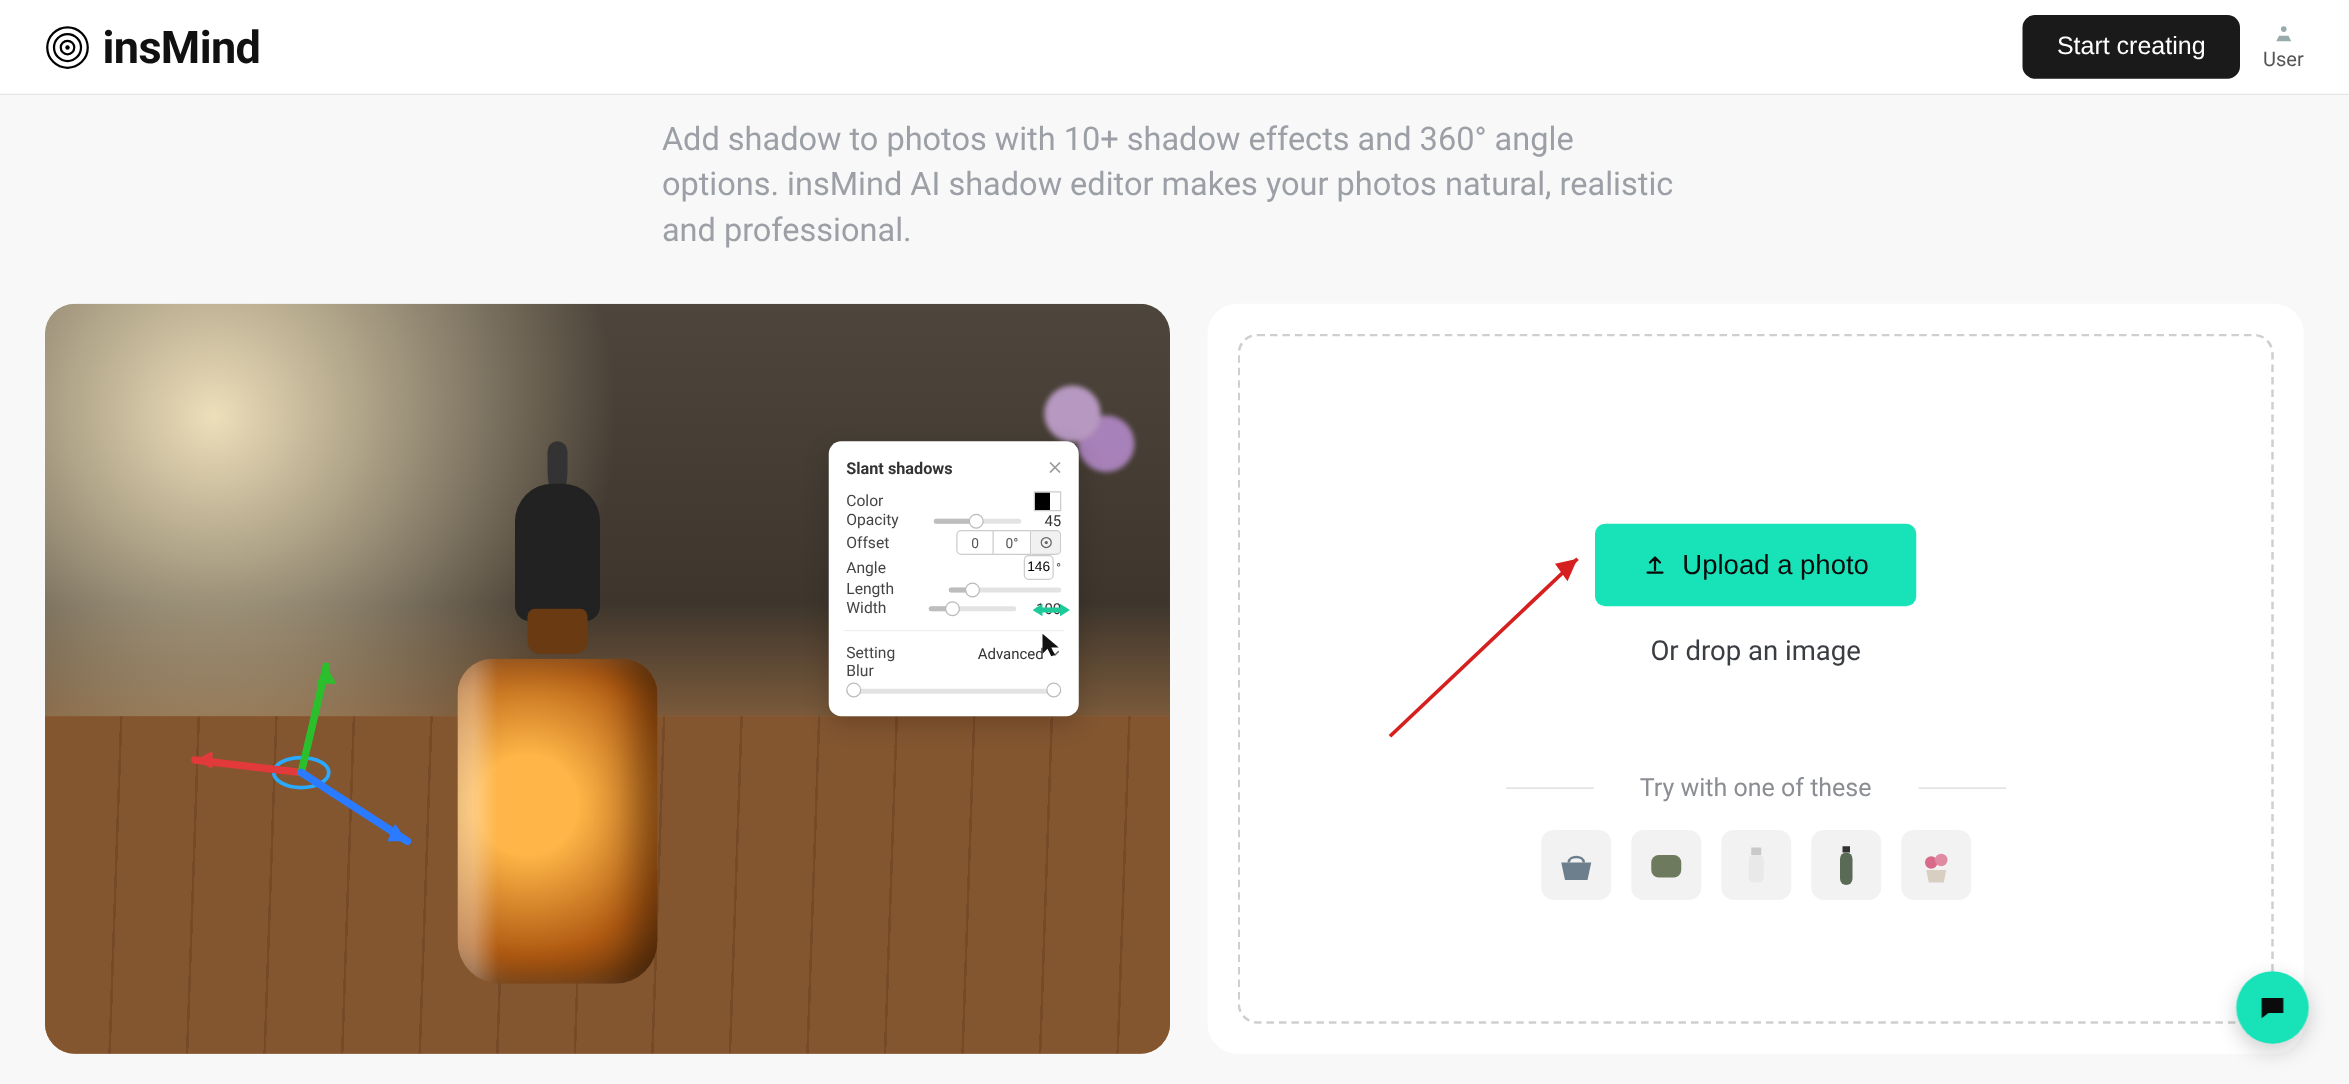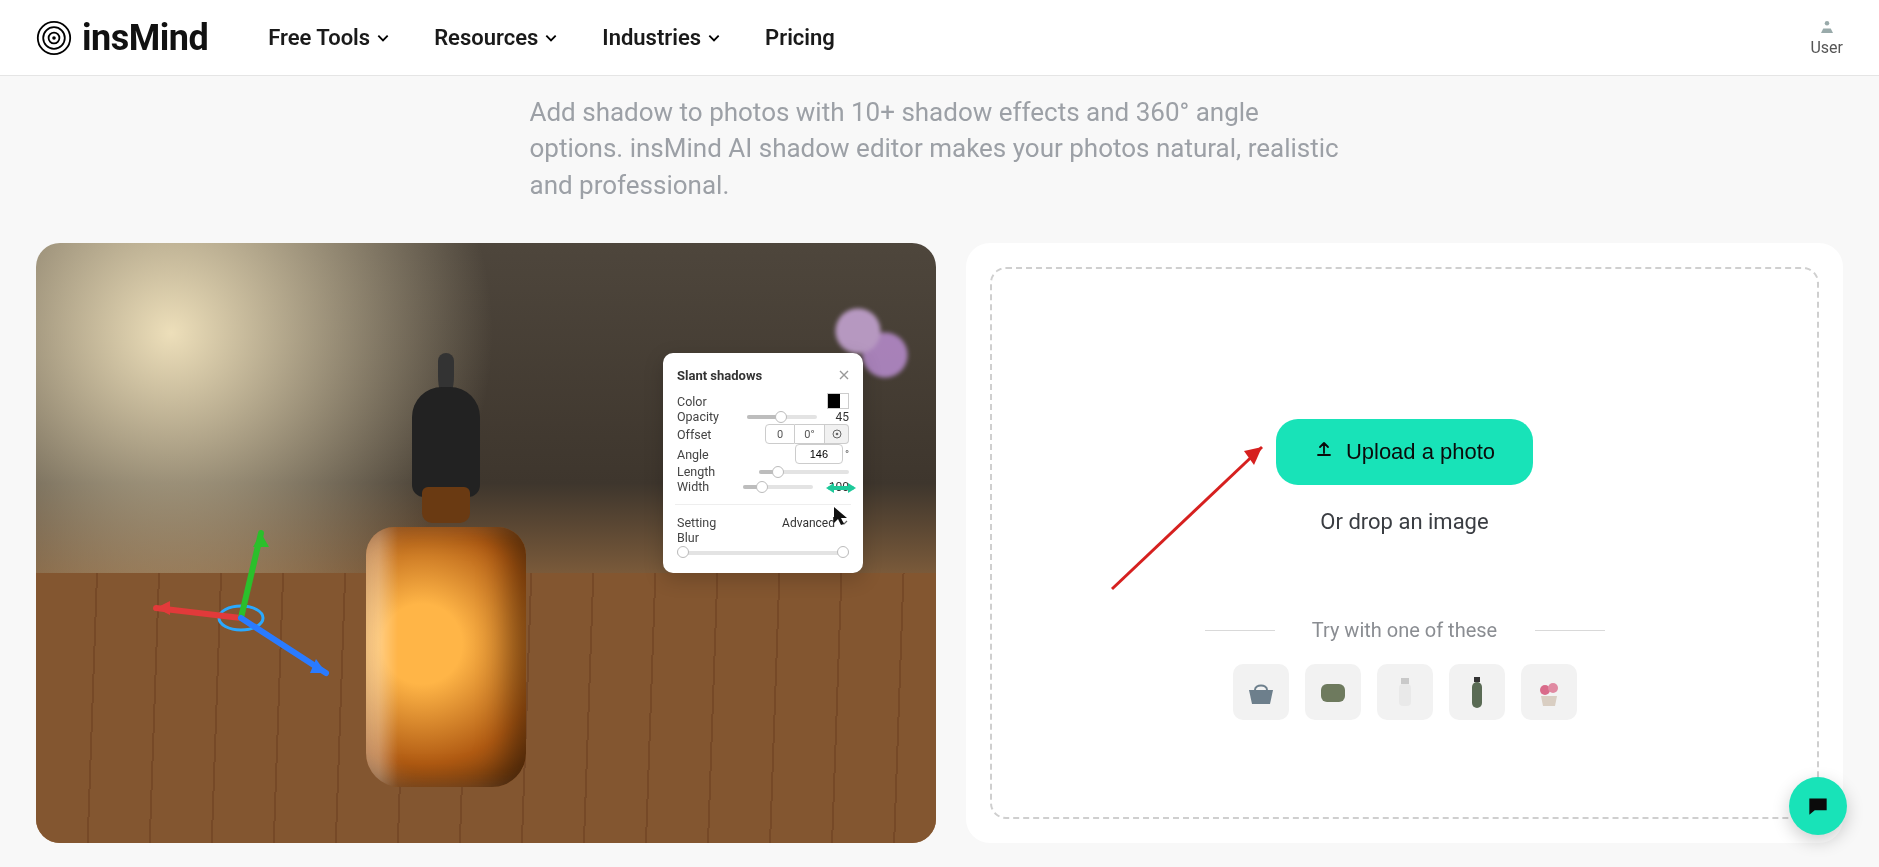--- a/index.html
+++ b/index.html
@@ -49,31 +49,31 @@
   .mini-slider { position:relative; width:70px; height:4px; background:#e3e3e3; border-radius:2px; }
   .mini-slider .fill{position:absolute;left:0;top:0;bottom:0;background:#bdbdbd;border-radius:2px;}
   .mini-slider .knob{position:absolute;top:-4px;width:12px;height:12px;background:#fff;border:1px solid #bbb;border-radius:50%;}
   .val { font-size:12px; color:#333; min-width:28px; text-align:right;}
   .offset-box{display:flex; gap:0;}
   .offset-box .cell{border:1px solid #ccc; height:20px; display:flex;align-items:center;justify-content:center; font-size:11px; color:#555;}
   .offset-box .cell:first-child{width:30px; border-radius:4px 0 0 4px;}
   .offset-box .cell:nth-child(2){width:30px; border-left:none;}
   .offset-box .cell:last-child{width:24px;border-left:none;border-radius:0 4px 4px 0;background:#f1f1f1;}
   .angle-field{display:flex;align-items:center;gap:2px;}
-  .angle-field input{width:48px;height:20px;border:1px solid #ccc;border-radius:4px;font-size:11px;text-align:center;}
+  .angle-field input{width:24px;height:20px;border:1px solid #ccc;border-radius:4px;font-size:11px;text-align:center;}
   .divider{height:1px;background:#eee;margin:10px -2px;}
   .adv { display:flex; align-items:center; gap:4px; font-size:12px; color:#333;}
   .full-slider{position:relative;width:100%;height:4px;background:#e3e3e3;border-radius:2px;margin-top:6px;}
   .full-slider .knob{position:absolute;top:-5px;width:12px;height:12px;background:#fff;border:1px solid #bbb;border-radius:50%;}
   .drag-arrow{position:absolute; right:80px; top:236px; pointer-events:none;}
   .cursor-arrow{position:absolute; right:86px; top:262px;}
   
   .upload-card { flex:1; background:#fff; border-radius:24px; padding:24px; display:flex; }
   .dropzone { flex:1; border:2px dashed #cfcfcf; border-radius:16px; display:flex; flex-direction:column; align-items:center; padding-top:150px; position:relative; }
-  .upload-btn { display:flex; align-items:flex-start; gap:12px; background:#18e3b8; color:#0b0b0b; font-size:22px; font-weight:500; border:none; border-radius:22px; padding:20px 38px; cursor:pointer; }
+  .upload-btn { display:flex; align-items:center; gap:12px; background:#18e3b8; color:#0b0b0b; font-size:22px; font-weight:500; border:none; border-radius:8px; padding:20px 38px; cursor:pointer; }
   .or-drop { margin-top:24px; font-size:22px; color:#3a3d42; }
   .try-label { position:relative; margin-top:84px; width:100%; text-align:center; font-size:20px; color:#8a8d92; }
   .try-label:before, .try-label:after { content:""; position:absolute; top:50%; width:70px; height:1px; background:#d9d9d9; }
   .try-label:before{ left:calc(50% - 200px);} .try-label:after{ right:calc(50% - 200px);}
   .samples { display:flex; gap:16px; margin-top:22px; }
   .sample { width:56px; height:56px; border-radius:10px; background:#f2f2f2; display:flex; align-items:center; justify-content:center; cursor:pointer; overflow:hidden;}
   .red-arrow { position:absolute; pointer-events:none; }
   
   .chat-fab { position:fixed; right:32px; bottom:32px; width:58px; height:58px; border-radius:50%; background:#18e3b8; display:flex; align-items:center; justify-content:center; box-shadow:0 6px 18px rgba(0,0,0,.2); cursor:pointer;}
   .chat-fab svg{width:26px;height:26px;}
@@ -85,46 +85,24 @@
   <div class="logo">
     <svg class="logo-mark" viewBox="0 0 40 40">
       <circle cx="20" cy="20" r="18" fill="none" stroke="#000" stroke-width="2"></circle>
       <circle cx="20" cy="20" r="12" fill="none" stroke="#000" stroke-width="2"></circle>
       <circle cx="20" cy="20" r="6" fill="none" stroke="#000" stroke-width="2"></circle>
       <circle cx="20" cy="20" r="2" fill="#000"></circle>
     </svg>
     <span>insMind</span>
   </div>
 
-  <nav class="nav">
-    <div class="nav-item">
-      <span>Free Tools</span>
-      <svg class="chev" viewBox="0 0 12 12">
-          <path d="M2 4l4 4 4-4" fill="none" stroke="#000" stroke-width="1.6"></path>
-        </svg>
-    </div>
-    <div class="nav-item">
-      <span>Resources</span>
-      <svg class="chev" viewBox="0 0 12 12">
-          <path d="M2 4l4 4 4-4" fill="none" stroke="#000" stroke-width="1.6"></path>
-        </svg>
-    </div>
-    <div class="nav-item">
-      <span>Industries</span>
-      <svg class="chev" viewBox="0 0 12 12">
-          <path d="M2 4l4 4 4-4" fill="none" stroke="#000" stroke-width="1.6"></path>
-        </svg>
-    </div>
-    <div class="nav-item">
-      <span>Pricing</span>
-    </div>
-  </nav>
 
   <div class="header-spacer"></div>
 
+  <button class="cta">Start creating</button>
 
   <div class="user-chip">
     <svg viewBox="0 0 24 24">
         <path fill="#9aa" d="M4 20l3-6h10l3 6z"></path>
         <circle cx="12" cy="7" r="3" fill="#9aa"></circle>
       </svg>
     <span>User</span>
   </div>
 </header>
 

